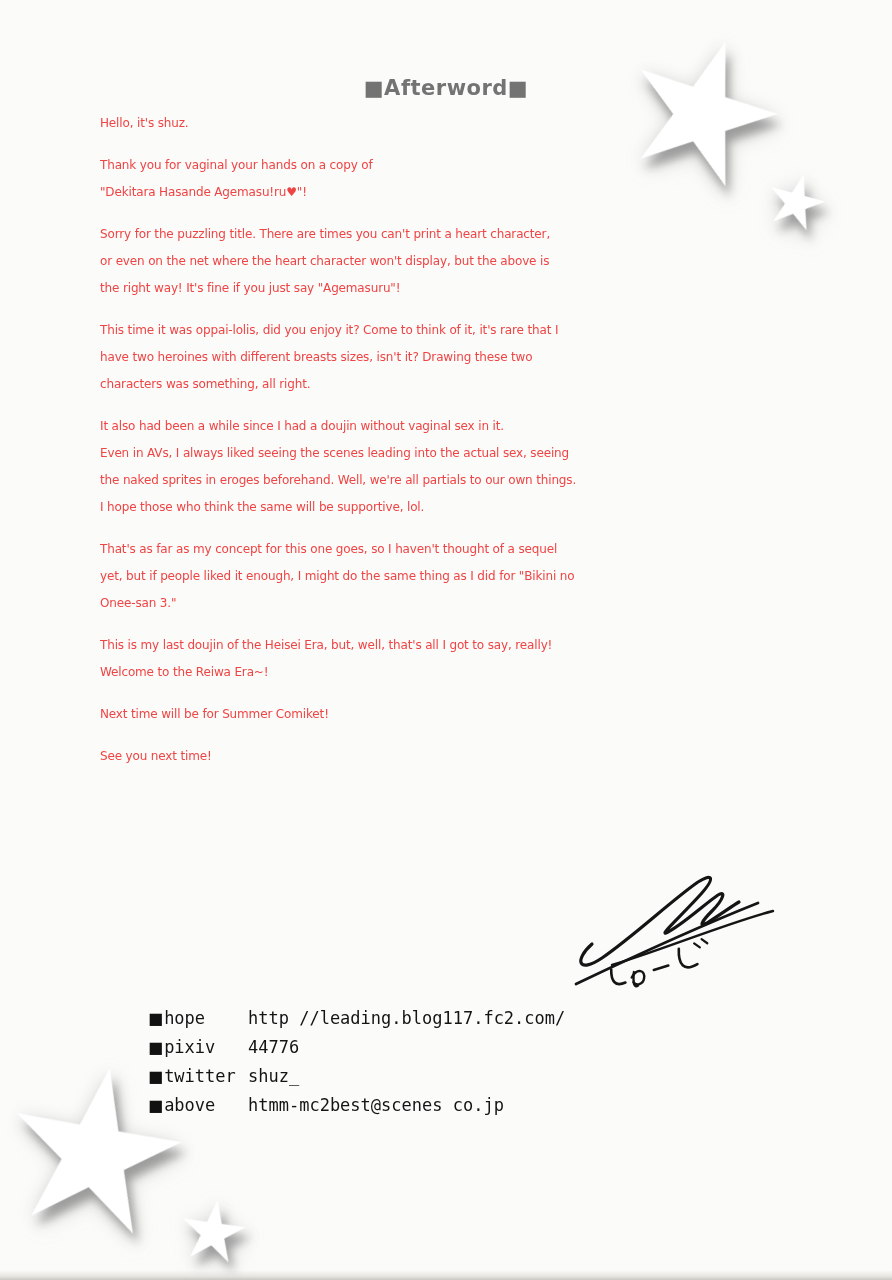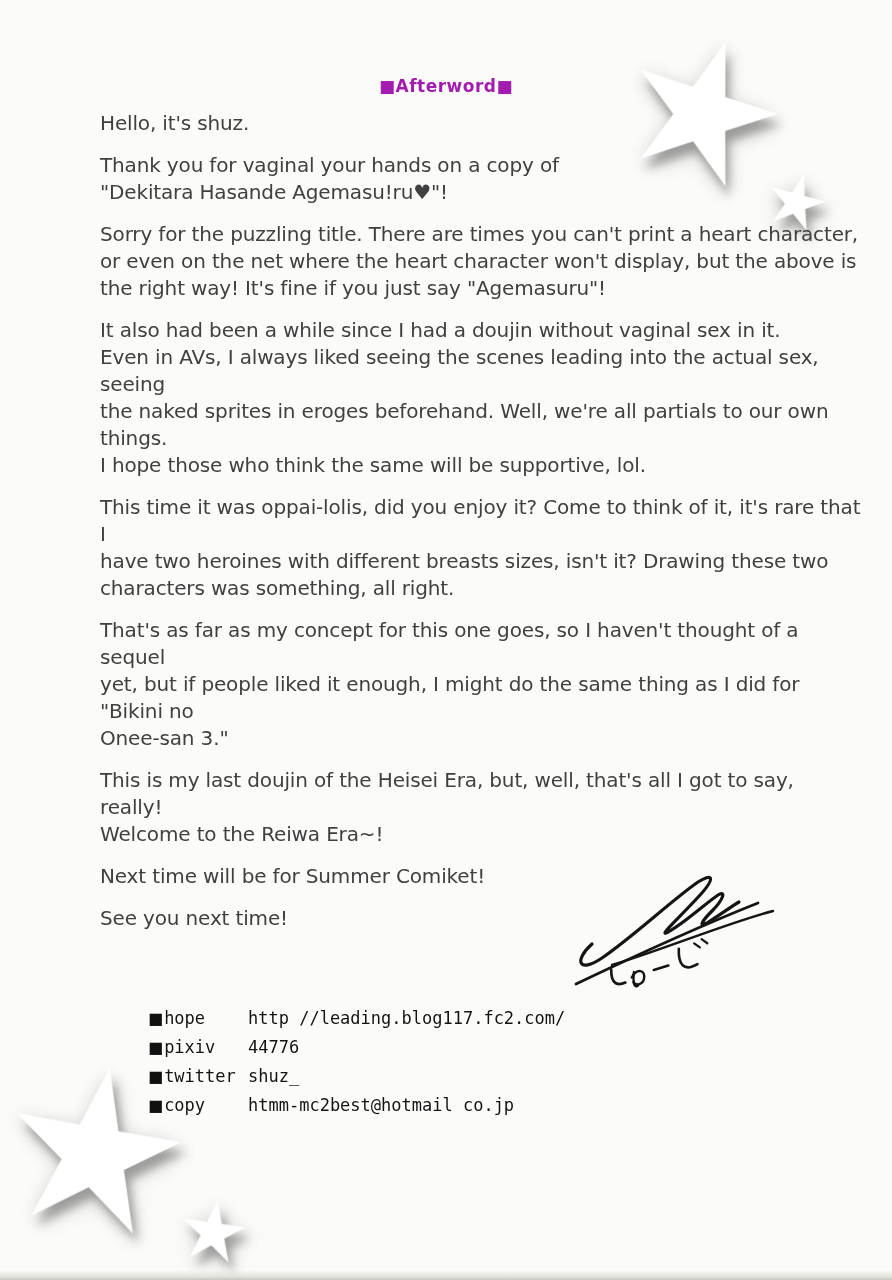--- a/index.html
+++ b/index.html
@@ -37,39 +37,39 @@
     filter: drop-shadow(7px 9px 5px rgba(105,105,105,0.55))
             drop-shadow(1px 3px 9px rgba(130,130,130,0.35));
   }
   
   .title {
     position: absolute;
     top: 76px;
     left: 0;
     width: 100%;
     text-align: center;
-    font-size: 17px;
+    font-size: 21px;
     font-weight: 700;
     letter-spacing: 0.5px;
-    color: #a21caf;
+    color: #737373;
   }
   
   .content {
     position: absolute;
     top: 110px;
     left: 100px;
     width: 762px;
   }
   .content p {
     margin: 0 0 15px 0;
-    font-size: 20px;
+    font-size: 12px;
     line-height: 27px;
     letter-spacing: -0.15px;
     white-space: pre-line;
-    color: #404040;
+    color: #ef4444;
   }
   
   .signature {
     position: absolute;
     left: 568px;
     top: 862px;
     width: 235px;
     height: 135px;
   }
   .signature svg { display: block; overflow: visible; }
@@ -153,27 +153,27 @@
 
   <div class="title">■Afterword■</div>
 
   <div class="content">
     <p>Hello, it's shuz.</p>
     <p>Thank you for vaginal your hands on a copy of
 "Dekitara Hasande Agemasu!ru♥"!</p>
     <p>Sorry for the puzzling title. There are times you can't print a heart character,
 or even on the net where the heart character won't display, but the above is
 the right way! It's fine if you just say "Agemasuru"!</p>
+    <p>This time it was oppai-lolis, did you enjoy it? Come to think of it, it's rare that I
+have two heroines with different breasts sizes, isn't it? Drawing these two
+characters was something, all right.</p>
     <p>It also had been a while since I had a doujin without vaginal sex in it.
 Even in AVs, I always liked seeing the scenes leading into the actual sex, seeing
 the naked sprites in eroges beforehand. Well, we're all partials to our own things.
 I hope those who think the same will be supportive, lol.</p>
-    <p>This time it was oppai-lolis, did you enjoy it? Come to think of it, it's rare that I
-have two heroines with different breasts sizes, isn't it? Drawing these two
-characters was something, all right.</p>
     <p>That's as far as my concept for this one goes, so I haven't thought of a sequel
 yet, but if people liked it enough, I might do the same thing as I did for "Bikini no
 Onee-san 3."</p>
     <p>This is my last doujin of the Heisei Era, but, well, that's all I got to say, really!
 Welcome to the Reiwa Era~!</p>
     <p>Next time will be for Summer Comiket!</p>
     <p>See you next time!</p>
   </div>
 
   <div class="signature">
@@ -223,21 +223,21 @@
     <div class="contact-row">
       <span class="contact-key">
           <span class="bullet">■</span>
           <span>twitter</span>
         </span>
       <span class="contact-value">shuz_</span>
     </div>
     <div class="contact-row">
       <span class="contact-key">
           <span class="bullet">■</span>
-          <span>copy</span>
-        </span>
-      <span class="contact-value">htmm-mc2best@hotmail co.jp</span>
+          <span>above</span>
+        </span>
+      <span class="contact-value">htmm-mc2best@scenes co.jp</span>
     </div>
   </div>
 
   <div class="scan-edge"></div>
 
 </div>
 
 </body></html>

